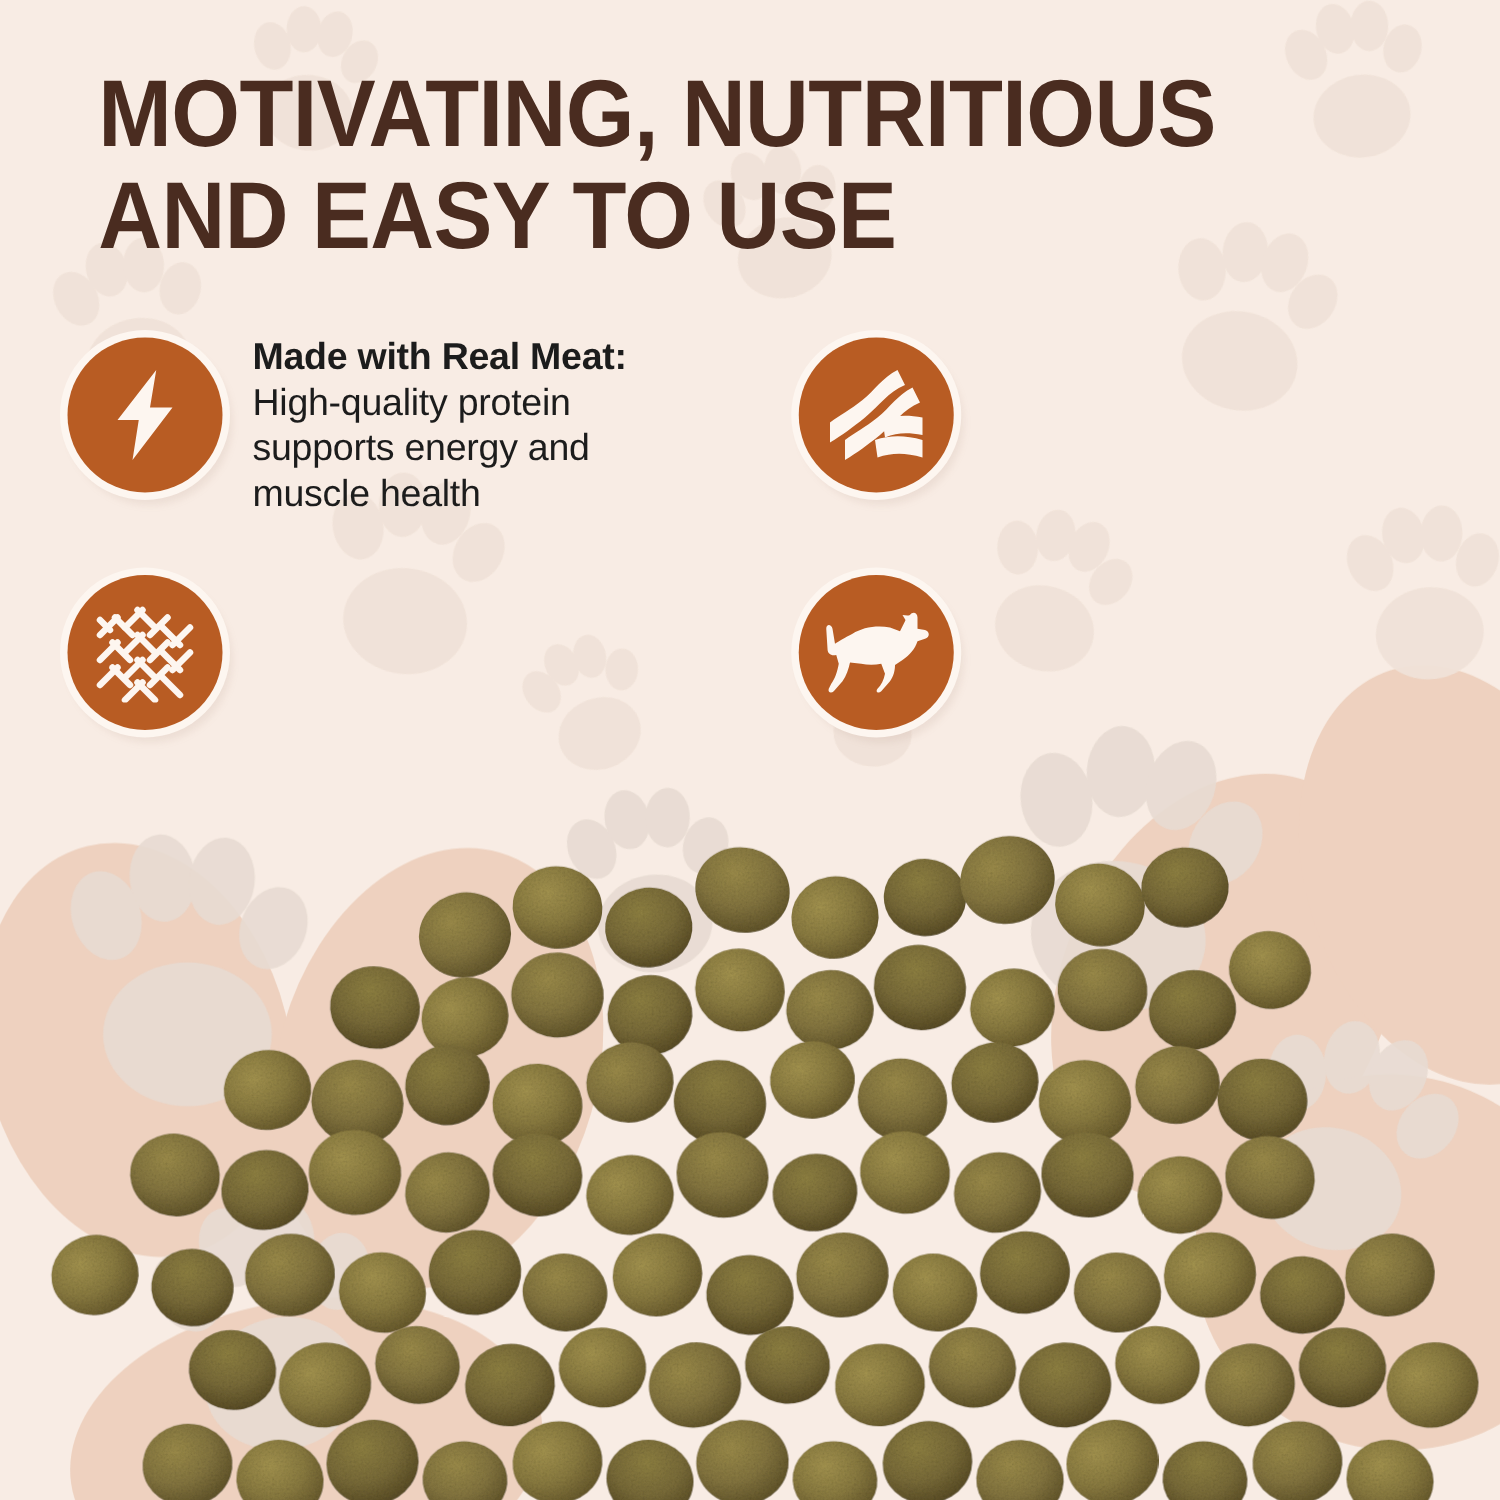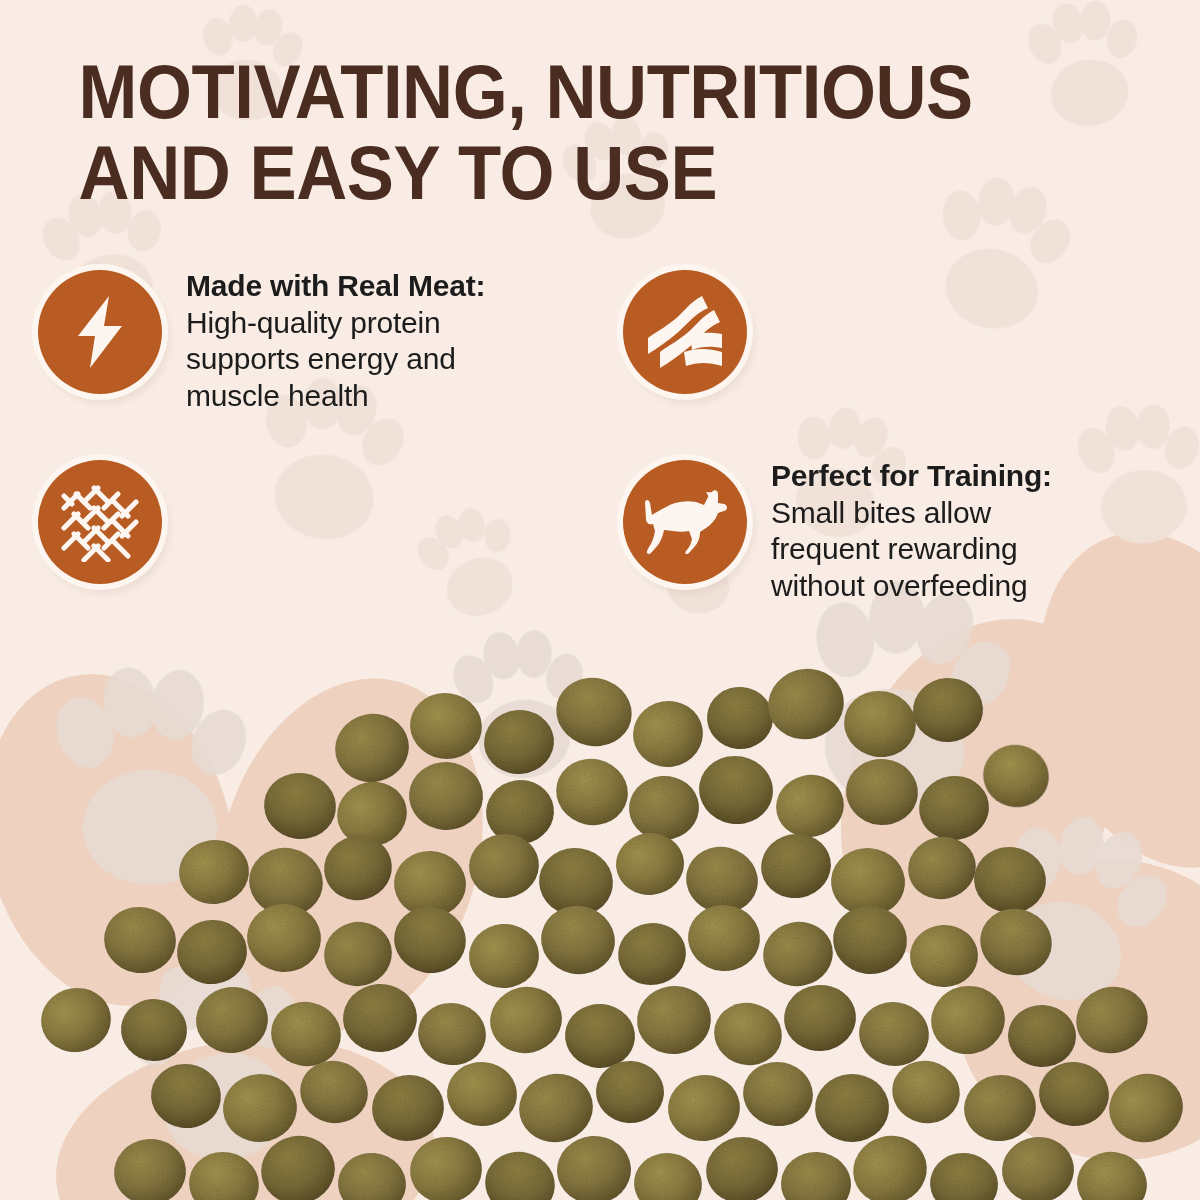--- a/index.html
+++ b/index.html
@@ -48,21 +48,21 @@
 
   
   .features {
     position:absolute;
     top:262px; left:0;
     width:1200px;
     display:grid;
     grid-template-columns:585px 585px;
     column-gap:0px;
     row-gap:38px;
-    padding-left:32px;
+    padding-left:48px;
     z-index:5;
   }
   .feature { display:flex; align-items:flex-start; }
 
   .icon-badge {
     position:relative;
     flex:0 0 auto;
     width:136px; height:136px;
     border-radius:50%;
     background:#fdf6f0;
@@ -269,23 +269,20 @@
               L18 56 C21 52 23 46 24 41
               L33 42 C38 43 44 43 49 42
               L52 50 C51 55 49 59 46 62 C44 65 47 66 49 64
               L56 56 C59 52 60 47 60 43
               L66 39 C72 35 76 30 78 24
               L84 22 C88 21 88 16 84 15 L78 14 L78 5
               C78 1 74 0 72 3 Z"></path>
             <path fill="#fdf6f0" d="M66 3 L72 13 L76 4 Z"></path>
           </svg>
         </div>
-      </div>
-      <div class="feature-text">
-        <span class="ft-title">Perfect for Training:</span><span> Small bites allow frequent rewarding without overfeeding</span>
       </div>
     </div>
 
   </div>
 
   <svg id="kibble-layer" viewBox="0 0 1200 600" preserveAspectRatio="none" aria-hidden="true">
     <defs>
       <radialGradient id="kg1" cx="38%" cy="32%" r="72%">
         <stop offset="0%" stop-color="#9c8c4a"></stop>
         <stop offset="55%" stop-color="#857640"></stop>

